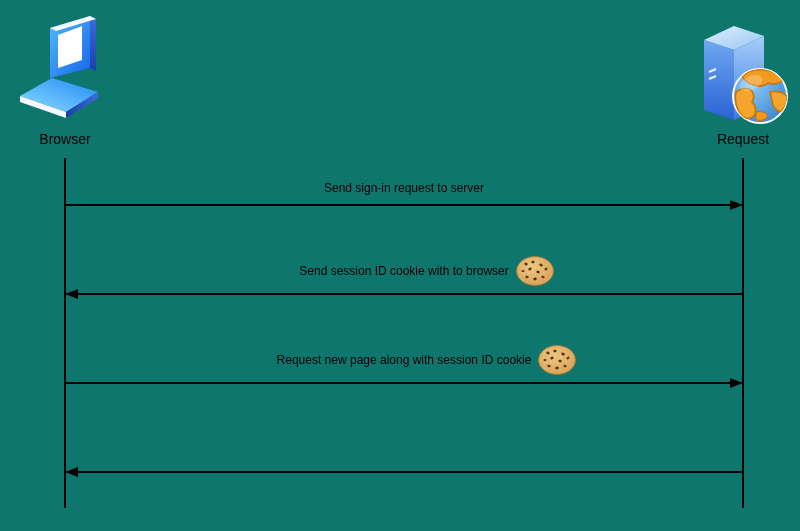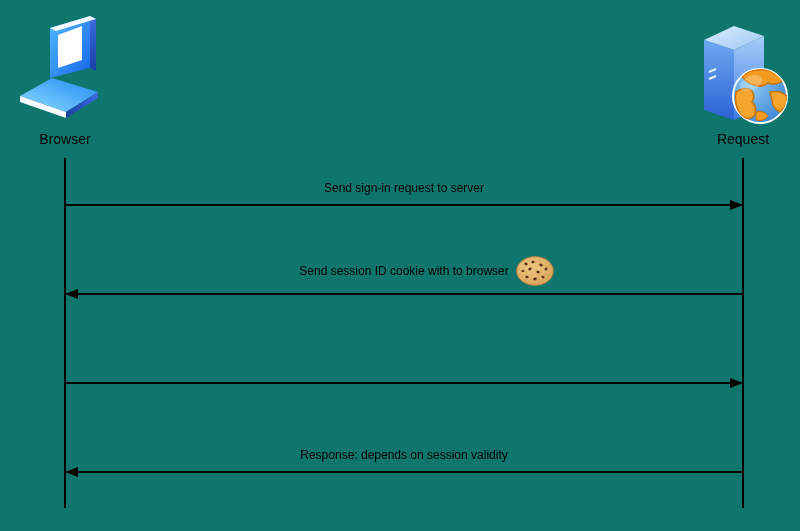--- a/index.html
+++ b/index.html
@@ -168,27 +168,30 @@
       <svg class="cookie" width="38" height="30" viewBox="0 0 38 30">
         <use href="#cookieShape"></use>
       </svg>
     </div>
     <div class="msg-line">
       <span class="arrow-head"></span>
     </div>
   </div>
 
   <div class="message m3 dir-right">
+    <div class="msg-label">
+      <span>Request new page along with session ID cookie</span>
+      <svg class="cookie" width="38" height="30" viewBox="0 0 38 30">
+        <use href="#cookieShape"></use>
+      </svg>
+    </div>
     <div class="msg-line">
       <span class="arrow-head"></span>
     </div>
   </div>
 
   <div class="message m4 dir-left">
-    <div class="msg-label">
-      <span>Response: depends on session validity</span>
-    </div>
     <div class="msg-line">
       <span class="arrow-head"></span>
     </div>
   </div>
 
 </div>
 
 </body></html>

